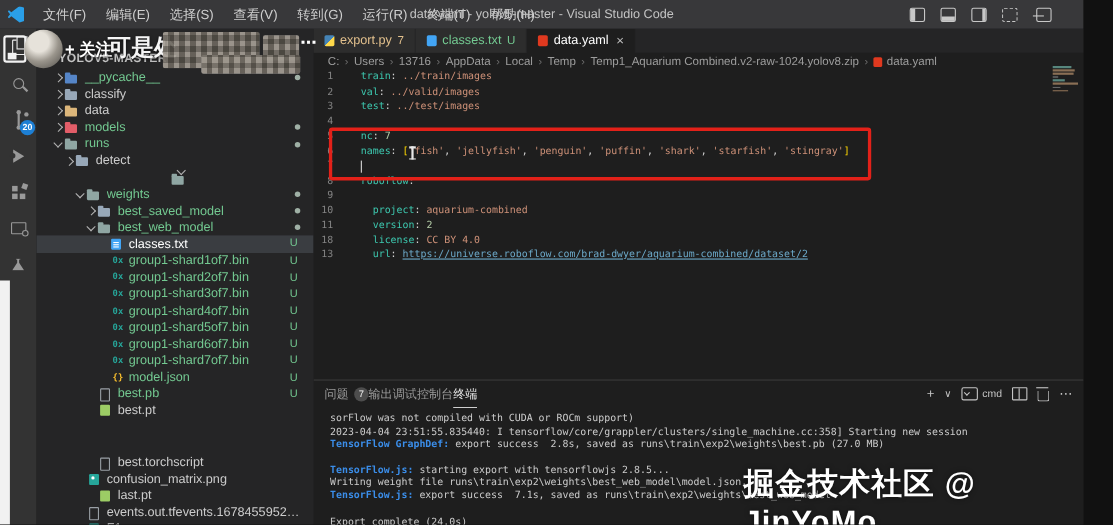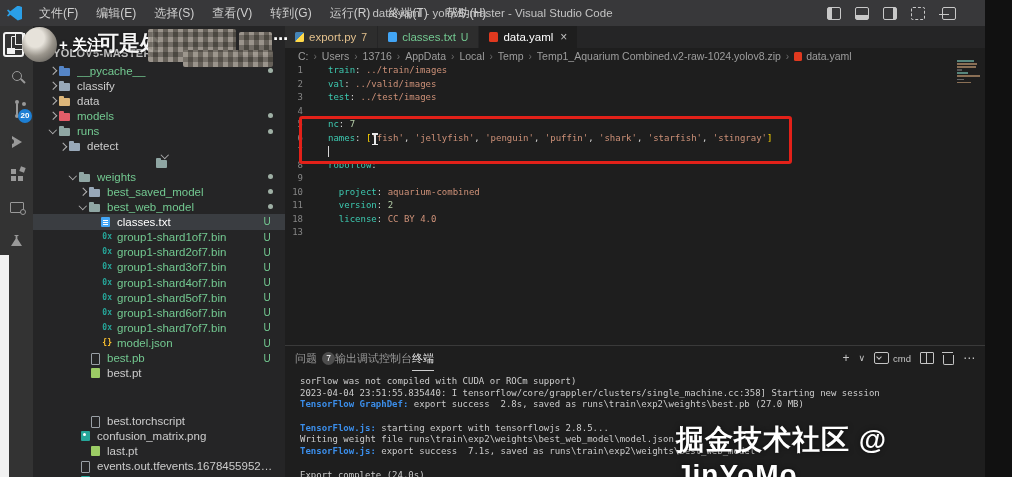--- a/index.html
+++ b/index.html
@@ -422,21 +422,21 @@
         <div class="cline"><span class="lnum">3</span><span class="ctext"><span class="tk-key">test</span><span class="tk-punc">: </span><span class="tk-str">../test/images</span></span></div>
         <div class="cline"><span class="lnum">4</span><span class="ctext"></span></div>
         <div class="cline"><span class="lnum">5</span><span class="ctext"><span class="tk-key">nc</span><span class="tk-punc">: </span><span class="tk-num">7</span></span></div>
         <div class="cline"><span class="lnum">6</span><span class="ctext"><span class="tk-key">names</span><span class="tk-punc">: </span><span class="tk-brk">[</span><span class="tk-str">'fish'</span><span class="tk-punc">, </span><span class="tk-str">'jellyfish'</span><span class="tk-punc">, </span><span class="tk-str">'penguin'</span><span class="tk-punc">, </span><span class="tk-str">'puffin'</span><span class="tk-punc">, </span><span class="tk-str">'shark'</span><span class="tk-punc">, </span><span class="tk-str">'starfish'</span><span class="tk-punc">, </span><span class="tk-str">'stingray'</span><span class="tk-brk">]</span></span></div>
         <div class="cline"><span class="lnum">7</span><span class="ctext"></span></div>
         <div class="cline"><span class="lnum">8</span><span class="ctext"><span class="tk-key">roboflow</span><span class="tk-punc">:</span></span></div>
         <div class="cline"><span class="lnum">9</span></div>
         <div class="cline"><span class="lnum">10</span><span class="ctext"><span class="tk-punc">  </span><span class="tk-key">project</span><span class="tk-punc">: </span><span class="tk-str">aquarium-combined</span></span></div>
         <div class="cline"><span class="lnum">11</span><span class="ctext"><span class="tk-punc">  </span><span class="tk-key">version</span><span class="tk-punc">: </span><span class="tk-num">2</span></span></div>
         <div class="cline"><span class="lnum">18</span><span class="ctext"><span class="tk-punc">  </span><span class="tk-key">license</span><span class="tk-punc">: </span><span class="tk-str">CC BY 4.0</span></span></div>
-        <div class="cline"><span class="lnum">13</span></div>
+        <div class="cline"><span class="lnum">13</span><span class="ctext"><span class="tk-punc">  </span><span class="tk-key">url</span><span class="tk-punc">: </span><span class="tk-link">https://universe.roboflow.com/brad-dwyer/aquarium-combined/dataset/2</span></span></div>
       </div>
     <div class="minimap" id="minimap">
         <div class="mmbar" style="width: 70%; background: rgb(87, 134, 125);"></div>
         <div class="mmbar" style="width: 85%; background: rgb(138, 111, 85);"></div>
         <div class="mmbar" style="width: 80%; background: rgb(138, 111, 85);"></div>
         <div class="mmbar" style="width: 20%; background: rgb(85, 85, 85);"></div>
         <div class="mmbar" style="width: 45%; background: rgb(87, 134, 125);"></div>
         <div class="mmbar" style="width: 95%; background: rgb(138, 111, 85);"></div>
         <div class="mmbar" style="width: 30%; background: rgb(102, 102, 102);"></div>
         <div class="mmbar" style="width: 60%; background: rgb(138, 111, 85);"></div>

